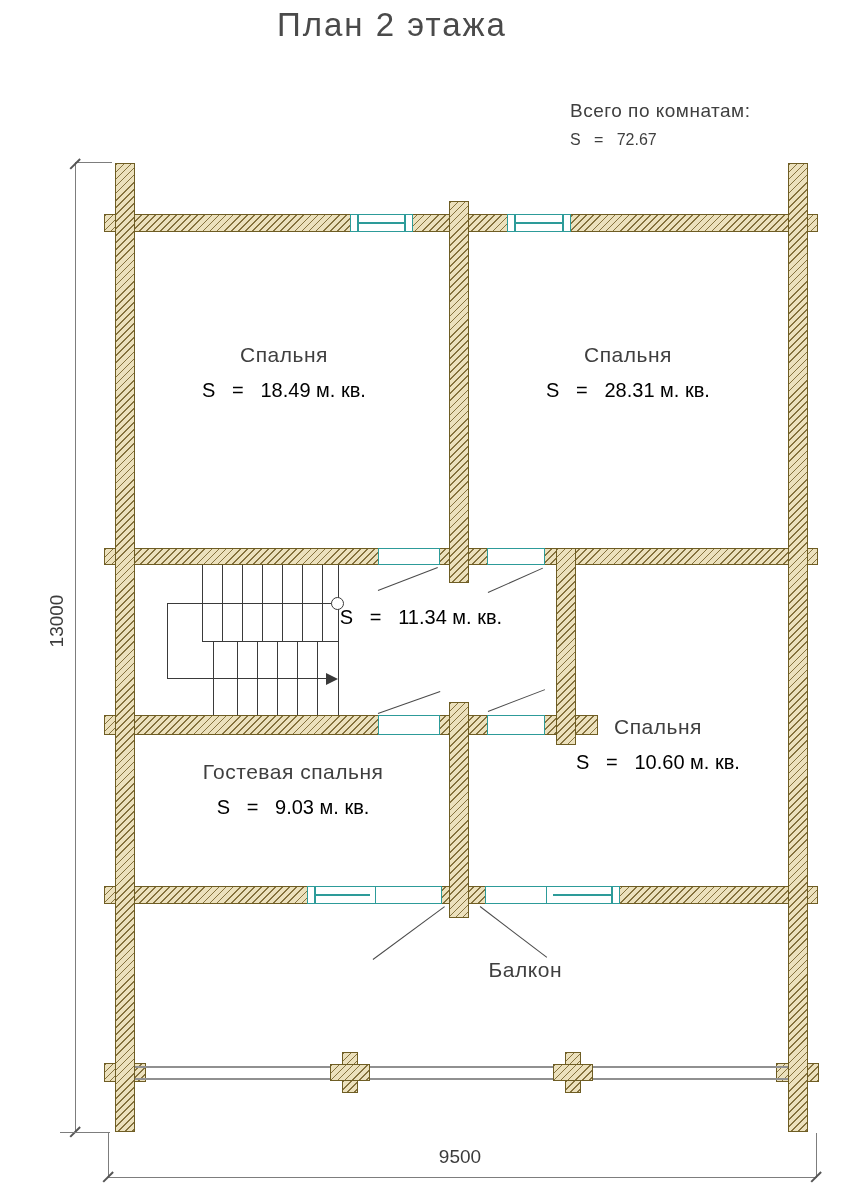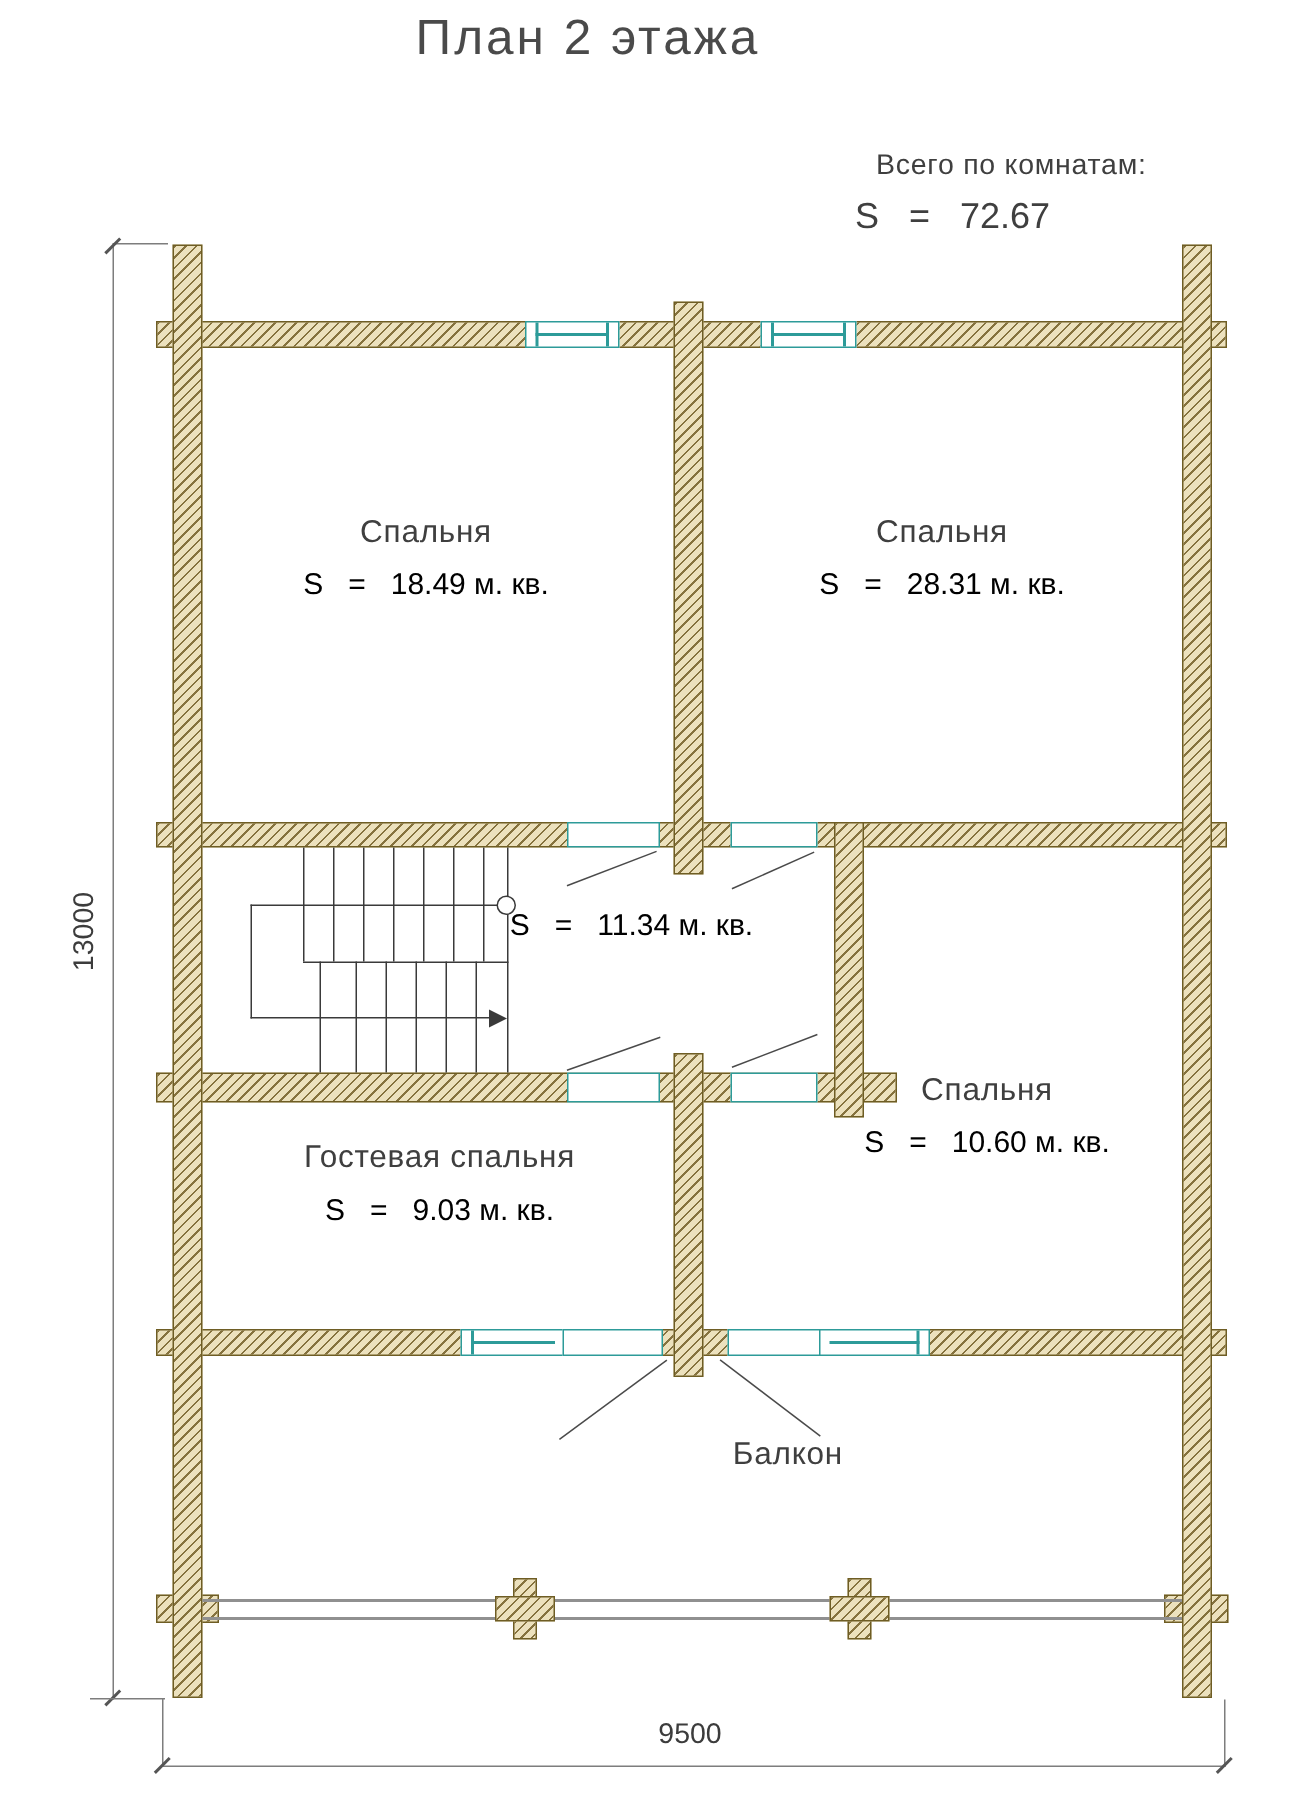--- a/index.html
+++ b/index.html
@@ -22,32 +22,32 @@
   
   .dim{position:absolute;background:#7d7d7d;}
   .tick{position:absolute;width:14px;height:1.5px;background:#555;transform:rotate(-45deg);}
   .rail{position:absolute;background:#909090;height:1.5px;}
   .txt{position:absolute;}
   .room{position:absolute;width:210px;text-align:center;}
   .room .rname{font-size:21px;letter-spacing:0.5px;color:#3f3f3f;}
   .room .rarea{font-size:20px;white-space:pre;margin-top:12px;color:#000000;}
   .title{position:absolute;text-align:center;font-size:33px;letter-spacing:2px;color:#4a4a4a;font-weight:400;}
   .summary-label{font-size:19px;letter-spacing:0.5px;}
-  .summary-value{font-size:24px;white-space:pre;margin-top:7px;}
+  .summary-value{font-size:16px;white-space:pre;margin-top:7px;}
   .dimtxt{font-size:19px;color:#3c3c3c;text-align:center;}
   .stair-circle{position:absolute;width:11px;height:11px;border:1.6px solid #3a3a3a;border-radius:50%;background:#fff;}
   .stair-arrow{position:absolute;width:0;height:0;border-top:6px solid transparent;border-bottom:6px solid transparent;border-left:12px solid #3a3a3a;}
 </style>
 </head>
 <body>
 
 <div id="plan">
 
   <div class="title" style="left:232px;top:6px;width:320px;">План 2 этажа</div>
-  <div class="txt summary-label" style="left:584px;top:100px;">Всего по комнатам:</div>
+  <div class="txt summary-label" style="left:570px;top:100px;">Всего по комнатам:</div>
   <div class="txt summary-value" style="left:570px;top:124px;">S   =   72.67</div>
 
   <div class="wall" style="left:104px;top:214px;width:714px;height:18px;"></div>
   <div class="wall" style="left:104px;top:548px;width:714px;height:17px;"></div>
   <div class="wall" style="left:104px;top:715px;width:494px;height:20px;"></div>
   <div class="wall" style="left:104px;top:886px;width:714px;height:18px;"></div>
   <div class="wall" style="left:104px;top:1063px;width:42px;height:19px;"></div>
   <div class="wall" style="left:776px;top:1063px;width:43px;height:19px;"></div>
 
   <div class="wall" style="left:115px;top:163px;width:20px;height:969px;"></div>

